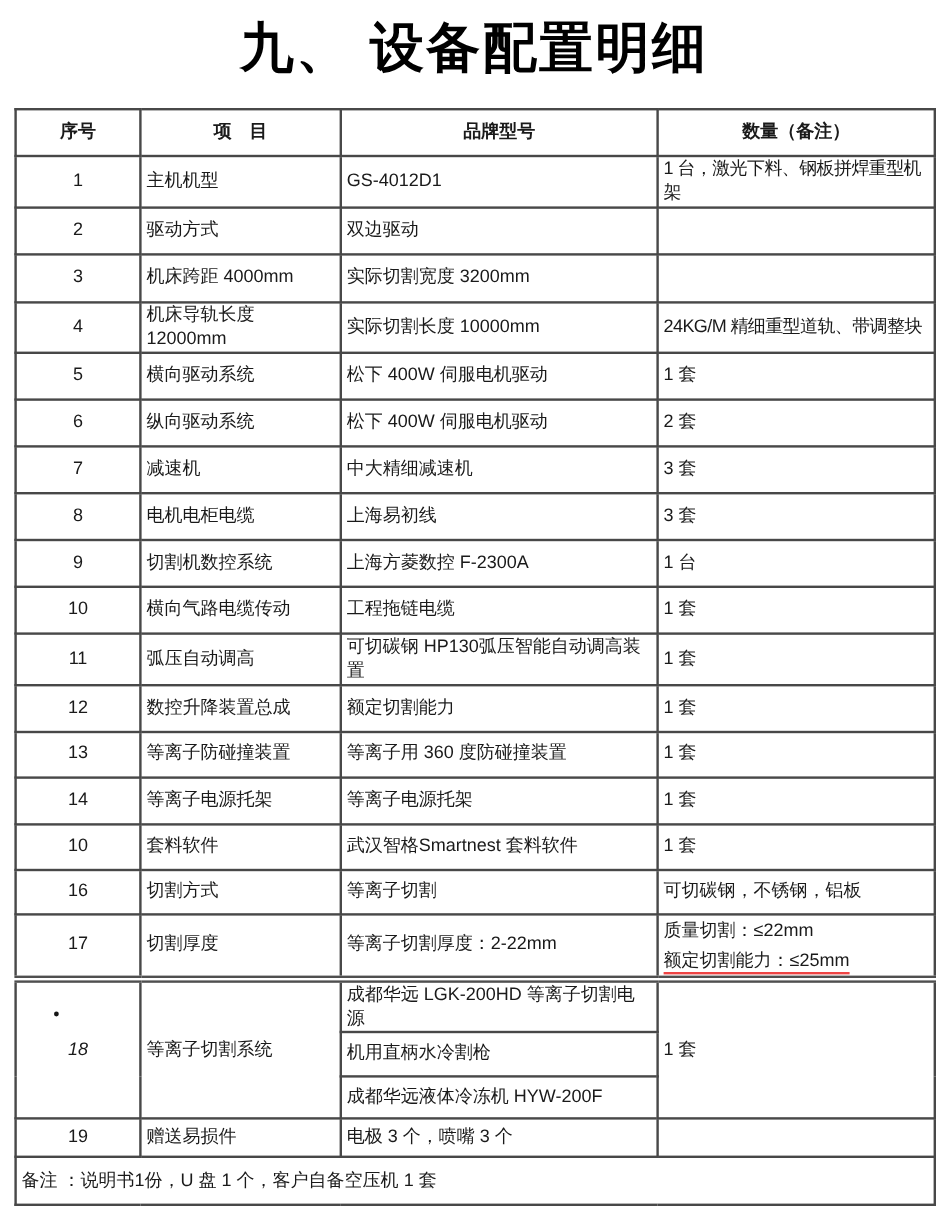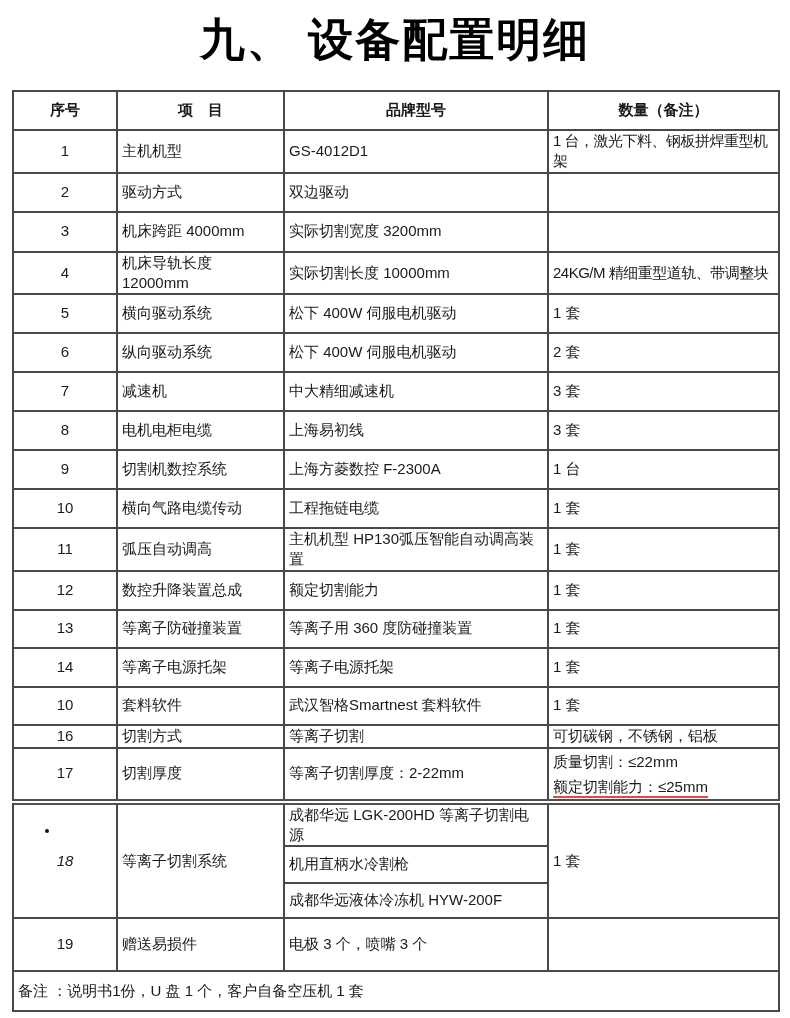--- a/index.html
+++ b/index.html
@@ -115,21 +115,21 @@
         </tr>
         <tr style="height: 39px;">
           <td class="c-no">10</td>
           <td class="c-item">横向气路电缆传动</td>
           <td class="c-brand">工程拖链电缆</td>
           <td class="c-qty">1 套</td>
         </tr>
         <tr style="height: 39px;">
           <td class="c-no">11</td>
           <td class="c-item">弧压自动调高</td>
-          <td class="c-brand">主机机型 HP130弧压智能自动调高装置</td>
+          <td class="c-brand">可切碳钢 HP130弧压智能自动调高装置</td>
           <td class="c-qty">1 套</td>
         </tr>
         <tr style="height: 39px;">
           <td class="c-no">12</td>
           <td class="c-item">数控升降装置总成</td>
           <td class="c-brand">额定切割能力</td>
           <td class="c-qty">1 套</td>
         </tr>
         <tr style="height: 38px;">
           <td class="c-no">13</td>
@@ -142,21 +142,21 @@
           <td class="c-item">等离子电源托架</td>
           <td class="c-brand">等离子电源托架</td>
           <td class="c-qty">1 套</td>
         </tr>
         <tr style="height: 38px;">
           <td class="c-no">10</td>
           <td class="c-item">套料软件</td>
           <td class="c-brand">武汉智格Smartnest 套料软件</td>
           <td class="c-qty">1 套</td>
         </tr>
-        <tr style="height: 23px;">
+        <tr style="height: 37px;">
           <td class="c-no">16</td>
           <td class="c-item">切割方式</td>
           <td class="c-brand">等离子切割</td>
           <td class="c-qty">可切碳钢，不锈钢，铝板</td>
         </tr>
         <tr class="dbl" style="height: 52px;">
           <td class="c-no">17</td>
           <td class="c-item">切割厚度</td>
           <td class="c-brand">等离子切割厚度：2-22mm</td>
           <td class="c-qty">
@@ -169,21 +169,21 @@
           <td class="c-item" rowspan="3">等离子切割系统</td>
           <td class="c-brand">成都华远 LGK-200HD 等离子切割电源</td>
           <td class="c-qty" rowspan="3">1 套</td>
         </tr>
         <tr style="height: 37px;">
           <td class="c-brand">机用直柄水冷割枪</td>
         </tr>
         <tr style="height: 35px;">
           <td class="c-brand">成都华远液体冷冻机 HYW-200F</td>
         </tr>
-        <tr style="height: 53px; margin-left: 20px;">
+        <tr style="height: 32px; margin-left: 20px;">
           <td class="c-no">19</td>
           <td class="c-item">赠送易损件</td>
           <td class="c-brand">电极 3 个，喷嘴 3 个</td>
           <td class="c-qty"></td>
         </tr>
       </tbody>
     <tfoot>
       <tr>
         <td class="c-foot" colspan="4">备注 ：说明书1份，U 盘 1 个，客户自备空压机 1 套</td>
       </tr>

